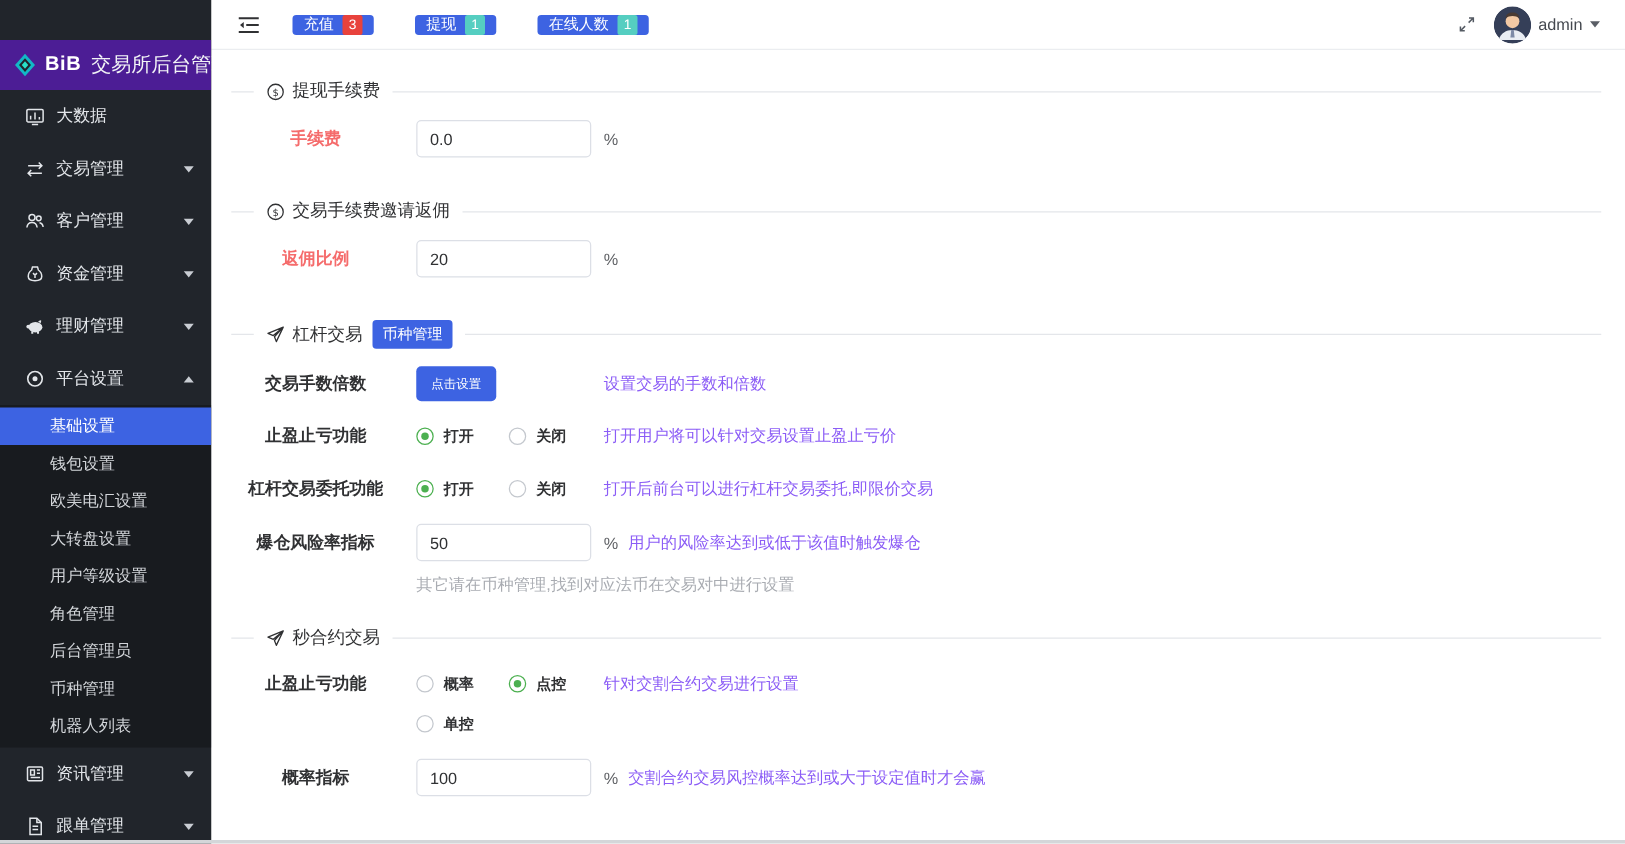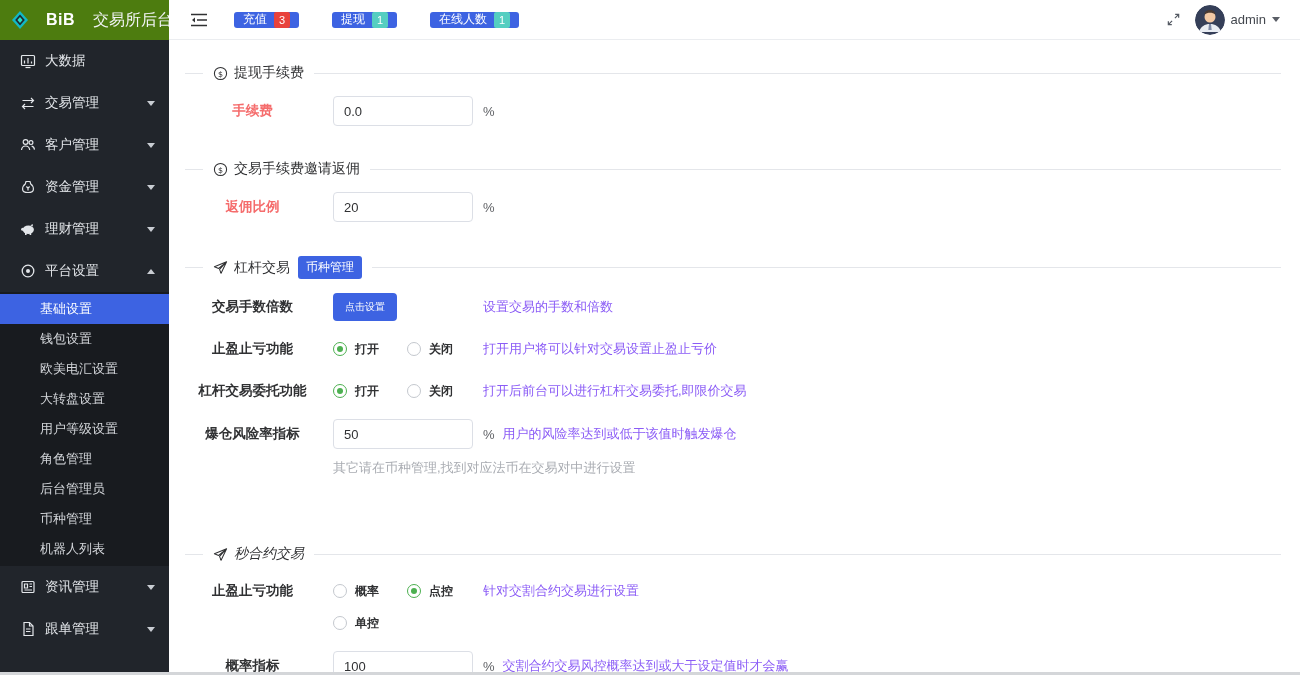--- a/index.html
+++ b/index.html
@@ -1,21 +1,21 @@
 <!DOCTYPE html>
 <html><head>
 <meta charset="utf-8">
 <style>
   * { margin:0; padding:0; box-sizing:border-box; }
   html,body { width:1300px; height:675px; overflow:hidden; font-family:"Liberation Sans","DejaVu Sans",sans-serif; background:#fff; }
   .app { display:flex; width:1300px; height:675px; position:relative; }
 
   
   .sidebar { width:169px; height:675px; background:#21252b; color:#dfe2e6; flex-shrink:0; overflow:hidden; position:relative; }
-  .logo-bar { height:40px; background:#4d7c0f; display:flex; align-items:center; padding-left:10px; gap:16px; }
+  .logo-bar { height:40px; background:#4c1d95; display:flex; align-items:center; padding-left:10px; gap:6px;margin-top:32px; }
   .logo-mark { width:20px; height:20px; flex-shrink:0; }
   .logo-text { color:#fff; font-size:16px; font-weight:bold; letter-spacing:.5px; }
   .logo-title { color:#f2f4f6; font-size:16px; font-weight:normal; margin-left:2px; white-space:nowrap; }
   .menu-item { height:42px; display:flex; align-items:center; padding:0 14px 0 20px; gap:9px; font-size:13.5px; cursor:pointer; }
   .menu-item .mi-icon { width:16px; height:16px; display:inline-flex; color:#e3e6ea; flex-shrink:0; }
   .menu-item .mi-label { flex:1; color:#e3e6ea; }
   .caret { width:0; height:0; border-left:4.5px solid transparent; border-right:4.5px solid transparent; }
   .caret.down { border-top:5px solid #c9cdd3; }
   .caret.up { border-bottom:5px solid #c9cdd3; }
   .submenu { background:#181b1f; padding:2px 0; }
@@ -57,21 +57,21 @@
   .blue-btn { height:28px; background:#3d63e2; color:#fff; border:none; border-radius:4px; font-size:10px; padding:0 12px; cursor:pointer; font-family:inherit; }
 
   .radio { display:inline-flex; align-items:center; margin-right:28px; cursor:pointer; }
   .ring { width:14px; height:14px; border:1px solid #c4c8ce; border-radius:50%; background:#fff; position:relative; flex-shrink:0; }
   .radio.checked .ring { border-color:#4cb050; }
   .radio.checked .ring::after { content:""; position:absolute; left:3px; top:3px; width:6px; height:6px; border-radius:50%; background:#4cb050; }
   .radio-label { font-size:12px; font-weight:600; color:#303133; margin-left:8px; }
 
   .note-row { margin:10px 0 0 148px; font-size:13px; color:#a9acb2; }
   .gap-lg { margin-top:34px; }
-  .gap-xl { margin-top:68px;font-style:italic; }
+  .gap-xl { margin-top:24px; }
   .sub-line { margin-top:6px; margin-left:148px; }
 
   .bottom-strip { position:absolute; left:0; bottom:0; width:1300px; height:3px; background:#d4d6d9; }
 </style>
 </head>
 <body>
 
 <div class="app">
 
   <aside class="sidebar">

